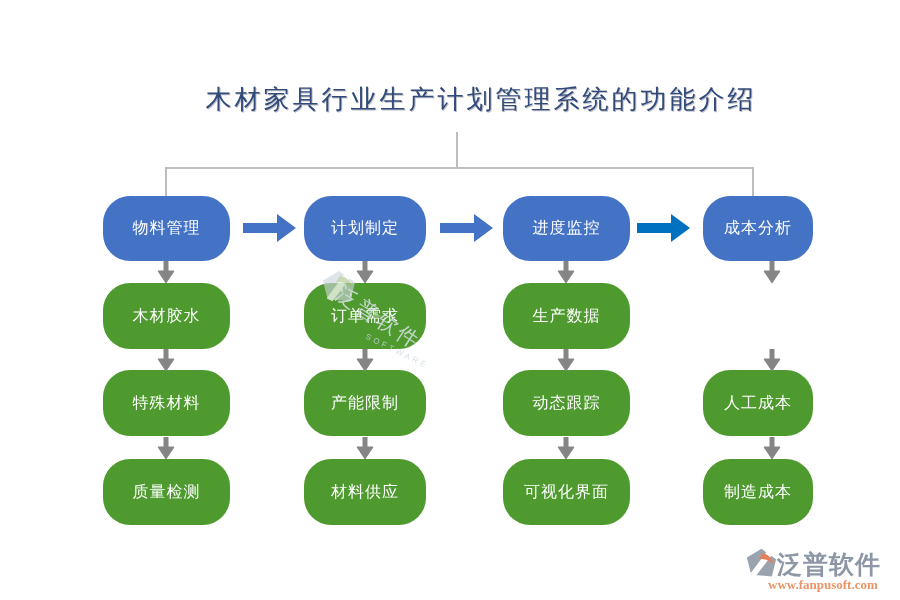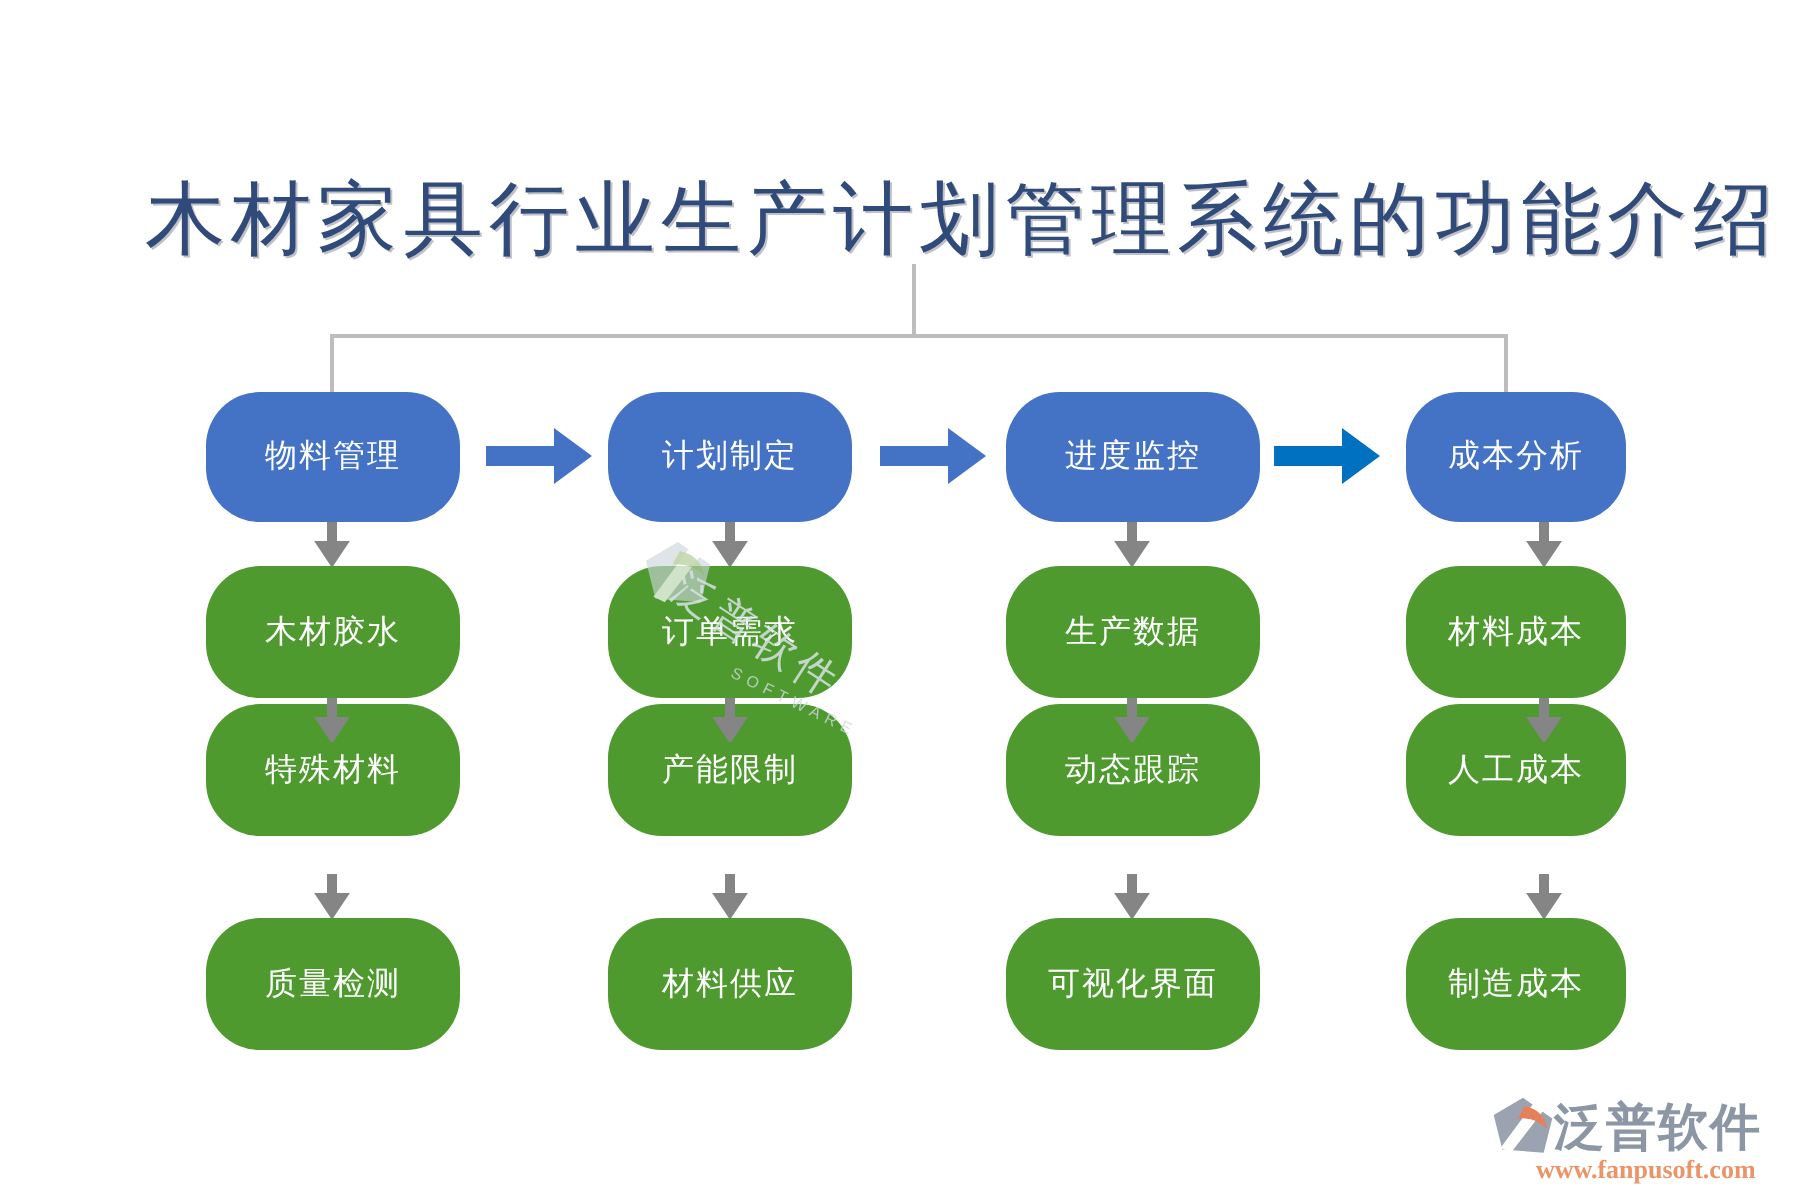--- a/index.html
+++ b/index.html
@@ -4,35 +4,35 @@
 <style>
   html,body{margin:0;padding:0;background:#fff;}
   .canvas{
     position:relative;width:900px;height:600px;background:#fff;overflow:hidden;
     font-family:"Liberation Sans","DejaVu Sans",sans-serif;
   }
   .title{
     position:absolute;top:82px;left:481px;transform:translateX(-50%);
     white-space:nowrap;
     font-family:"Liberation Serif","DejaVu Serif",serif;
-    font-size:40px;letter-spacing:3px;
+    font-size:26px;letter-spacing:3px;
     color:var(--title-navy,#304A7A);
     text-shadow:1px 1px 0 rgba(45,45,70,0.30);
   }
   .connector{position:absolute;left:0;top:0;pointer-events:none;}
   .box{
     position:absolute;display:flex;align-items:center;justify-content:center;
     color:#fff;font-size:16px;letter-spacing:1px;text-align:center;border-radius:27px;
   }
   .blue{background:var(--box-blue,#4472C4);}
   .green{background:var(--box-green,#4E9A2E);}
   .c1{left:103px;width:127px;} .c2{left:304px;width:122px;}
   .c3{left:503px;width:127px;} .c4{left:703px;width:110px;}
   .rh{top:196px;height:65px;} .r1{top:283px;height:66px;}
-  .r2{top:352px;height:66px;} .r3{top:459px;height:66px;}
+  .r2{top:370px;height:66px;} .r3{top:459px;height:66px;}
   .arrow-right{position:absolute;top:213px;width:54px;height:30px;}
   .arrow-right svg{display:block;}
   .ar1{left:243px;} .ar2{left:440px;} .ar3{left:637px;}
   .fill-blue{fill:var(--arrow-blue,#4472C4);}
   .fill-blue-dark{fill:var(--arrow-blue-dark,#0070C0);}
   .arrow-down{position:absolute;width:20px;height:22px;}
   .ad-c1{left:156px;} .ad-c2{left:355px;} .ad-c3{left:556px;} .ad-c4{left:762px;}
   .ad-g1{top:261px;} .ad-g2{top:349px;} .ad-g3{top:437px;}
   .arrow-down svg *{fill:var(--arrow-gray,#858585);stroke:var(--arrow-gray,#858585);}
   
@@ -106,23 +106,20 @@
   <div class="box green c3 r2">
       <span>动态跟踪</span>
     </div>
   <div class="box green c3 r3">
       <span>可视化界面</span>
     </div>
 
   <div class="box blue c4 rh">
       <span>成本分析</span>
     </div>
-  <div class="box green c4 r1">
-      <span>材料成本</span>
-    </div>
   <div class="box green c4 r2">
       <span>人工成本</span>
     </div>
   <div class="box green c4 r3">
       <span>制造成本</span>
     </div>
 
   <div class="arrow-right ar1">
     <svg width="54" height="30" viewBox="0 0 54 30">
         <polygon class="fill-blue" points="0,10 34,10 34,1 53,15 34,29 34,20 0,20"></polygon>

